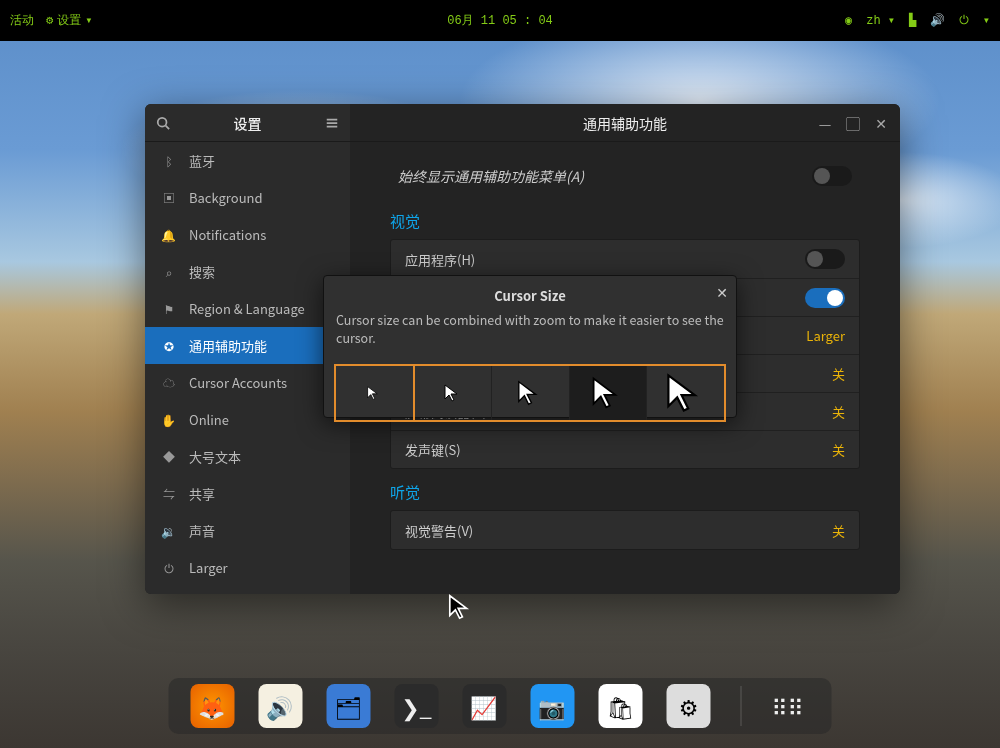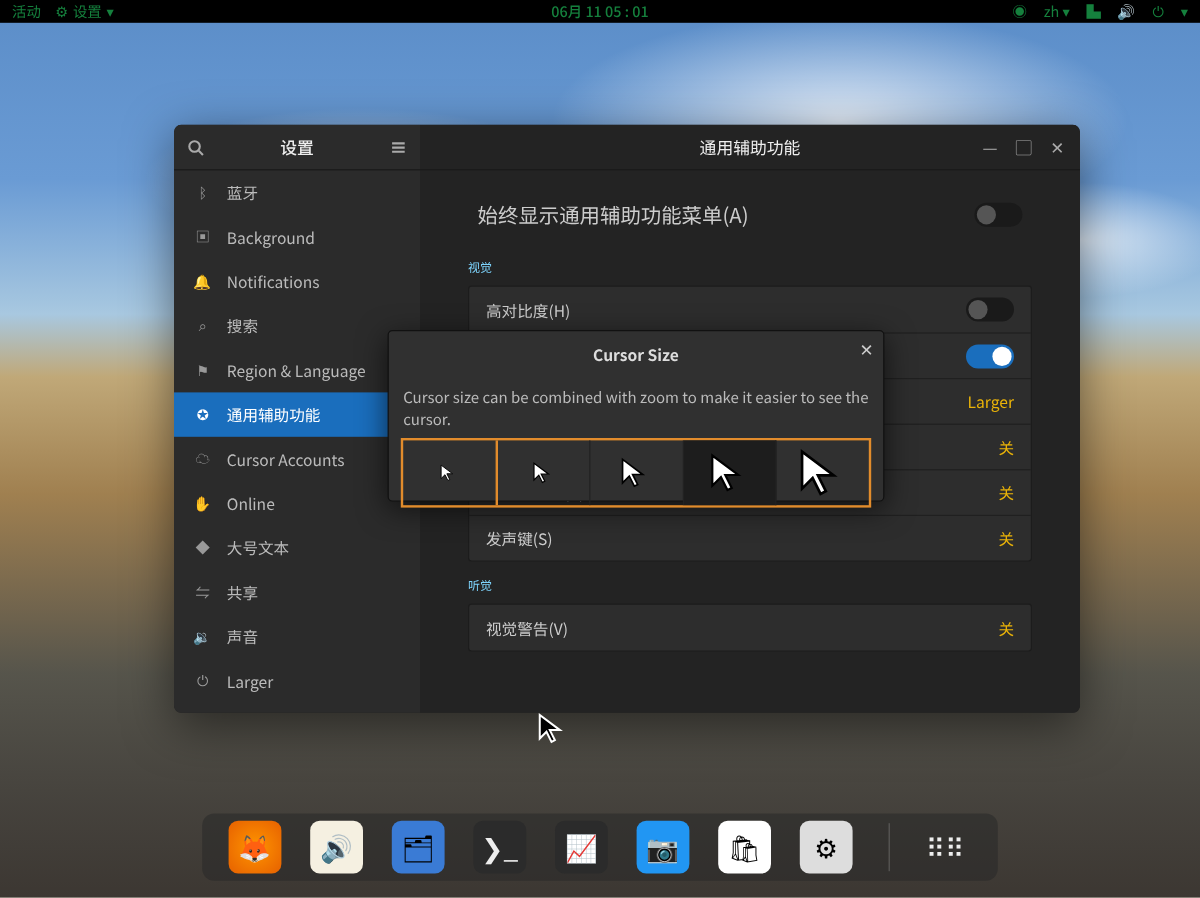--- a/index.html
+++ b/index.html
@@ -16,24 +16,25 @@
   position: absolute; inset: 0;
   background:
     radial-gradient(ellipse 400px 150px at 700px 100px, rgba(255,255,255,0.8), transparent 60%),
     radial-gradient(ellipse 300px 100px at 300px 150px, rgba(255,255,255,0.6), transparent 60%),
     radial-gradient(ellipse 200px 80px at 900px 200px, rgba(255,255,255,0.7), transparent 60%),
     linear-gradient(to bottom, #5b8dc8 0%, #6a9bd4 20%, #a8c8e0 35%, #c0a878 42%, #a08050 55%, rgba(80,80,75,0.9) 75%, rgba(60,55,50,1) 100%);
 }
 
 
 .topbar {
-  position: absolute; top: 0; left: 0; right: 0; height: 19px;
-  background: #000; color: #15803d; font-size: 12px;
+  position: absolute; top: 0; left: 0; right: 0; height: 41px;
+  background: #000; color: #84cc16; font-size: 12px;
   display: flex; align-items: center; justify-content: space-between;
   padding: 0 10px;
+  font-family: Liberation Mono, monospace;
 }
 .topbar .left { display: flex; gap: 12px; align-items: center; }
 .topbar .center { position: absolute; left: 50%; transform: translateX(-50%); font-weight: 500; }
 .topbar .right { display: flex; gap: 14px; align-items: center; }
 .topbar .item { display: flex; align-items: center; gap: 4px; }
 
 
 .settings-window {
   position: absolute; left: 145px; top: 104px;
   width: 755px; height: 490px;
@@ -77,21 +78,21 @@
 .main-header .title { font-size: 14px; color: #eee; }
 .window-controls {
   position: absolute; right: 6px; top: 0; height: 38px;
   display: flex; align-items: center; gap: 2px;
 }
 .window-controls .wc {
   width: 26px; height: 24px; display: flex; align-items: center; justify-content: center;
   color: #aaa; font-size: 14px; cursor: pointer;
 }
 .main-content { flex: 1; overflow: hidden; padding: 20px 40px; }
-.section-label { font-size: 10px; color: #7dd3fc; margin: 12px 0 8px; }
+.section-label { font-size: 15px; color: #0ea5e9; margin: 12px 0 8px; }
 .row-group { background: #2d2d2d; border: 1px solid #1c1c1c; border-radius: 3px; }
 .row {
   height: 38px; display: flex; align-items: center; justify-content: space-between;
   padding: 0 14px; font-size: 13px; color: #ccc;
 }
 .row + .row { border-top: 1px solid #202020; }
 .always-show-row { display: flex; align-items: center; justify-content: space-between; padding: 4px 8px 12px; }
 
 .toggle {
   width: 40px; height: 20px; border-radius: 10px; background: #1a1a1a;
@@ -114,21 +115,21 @@
   box-shadow: 0 6px 24px rgba(0,0,0,0.6);
   padding: 8px 10px;
 }
 .popover .title {
   text-align: center; font-size: 13px; color: #ddd; font-weight: 600;
   padding: 2px 0 6px;
 }
 .popover .close {
   position: absolute; top: 6px; right: 8px; color: #ccc; font-size: 14px; cursor: pointer;
 }
-.popover .desc { font-size: 12.5px; color: #bbb; line-height: 1.4; padding: 0 2px 8px; margin-top: 11px; }
+.popover .desc { font-size: 12.5px; color: #bbb; line-height: 1.4; padding: 0 2px 18px; }
 .cursor-row {
   display: flex; height: 58px;
   border: 2px solid #e28c2c;
 }
 .cursor-opt {
   flex: 1; display: flex; align-items: center; justify-content: center;
   border-right: 1px solid #222; cursor: pointer;
 }
 .cursor-opt:nth-child(1) { border-right: 2px solid #e28c2c; }
 .cursor-opt:last-child { border-right: none; }
@@ -160,21 +161,21 @@
 
 <div class="topbar">
   <div class="left">
     <span class="item">活动</span>
     <span class="item">
       <span>⚙</span>
       <span>设置</span>
       <span>▾</span>
     </span>
   </div>
-  <div class="center">06月 11 05 : 01</div>
+  <div class="center">06月 11 05 : 04</div>
   <div class="right">
     <span>◉</span>
     <span><span>zh</span> ▾</span>
     <span>▙</span>
     <span>🔊</span>
     <span>⏻</span>
     <span>▾</span>
   </div>
 </div>
 
@@ -250,28 +251,28 @@
     <div class="main-header">
       <div class="title">通用辅助功能</div>
       <div class="window-controls">
         <div class="wc">—</div>
         <div class="wc">▢</div>
         <div class="wc">✕</div>
       </div>
     </div>
     <div class="main-content">
       <div class="always-show-row">
-        <span style="font-size:17px;color:#ccc;">始终显示通用辅助功能菜单(A)</span>
+        <span style="font-size:14px;color:#ccc;font-style:italic;">始终显示通用辅助功能菜单(A)</span>
         <span class="toggle"></span>
       </div>
 
       <div class="section-label">视觉</div>
       <div class="row-group" id="vision-rows">
           <div class="row">
-            <span>高对比度(H)</span>
+            <span>应用程序(H)</span>
             <span class="toggle"></span>
           </div>
           <div class="row">
             <span>大号文本(L)</span>
             <span class="toggle on"></span>
           </div>
           <div class="row">
             <span>光标大小(Z)</span>
             <span class="value-label">Larger</span>
           </div>

